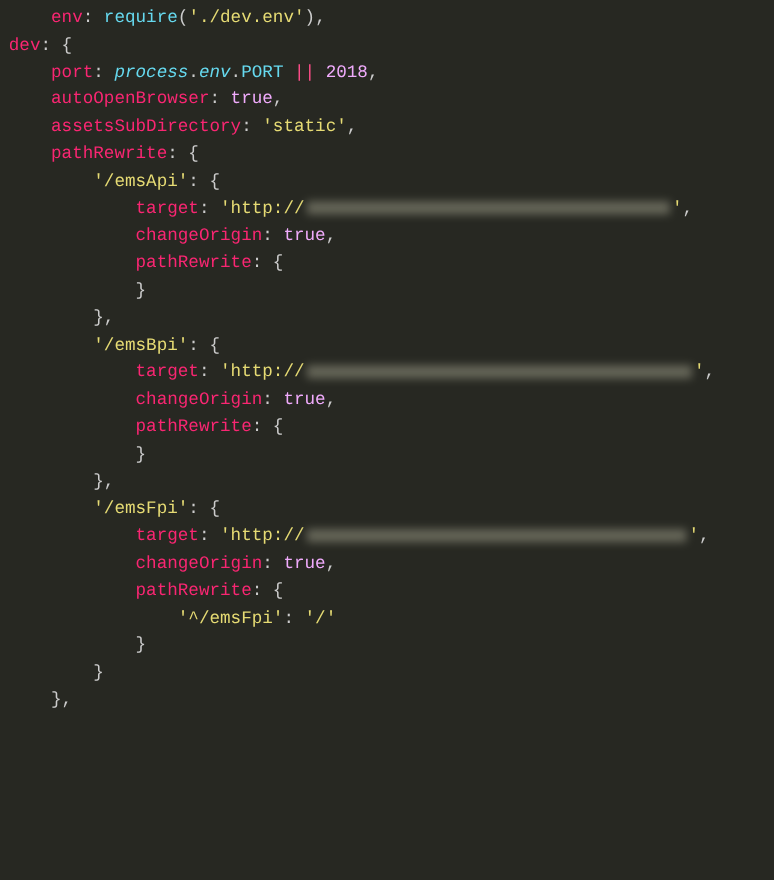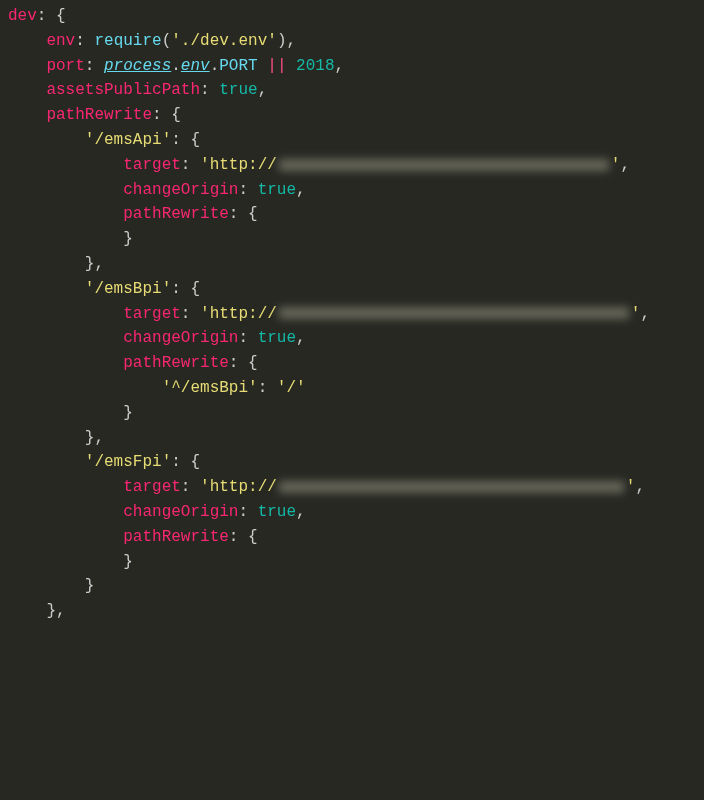--- a/index.html
+++ b/index.html
@@ -13,55 +13,56 @@
       width: 704px;
       height: 800px;
       overflow: hidden;
     }
     .line { white-space: pre; }
     .prop { color: #f92672; }
     .punct { color: #cccccc; }
     .ident-plain { color: #66d9ef; }
     .string { color: #e6db74; }
     .keyword { color: #ff4d89; }
-    .number { color: #14b8a6; }
-    .var { color: #66d9ef; font-style: italic; text-decoration: underline; }
+    .number { color: #f0abfc; }
+    .var { color: #66d9ef; font-style: italic; }
     .redact {
       display: inline-block;
       vertical-align: middle;
       height: 12px;
       background: #7a7a6a;
       filter: blur(4px);
       opacity: 0.75;
       margin: 0 2px;
       border-radius: 1px;
     }
   </style>
 </head>
 <body>
 
 <div>
+<div class="line">    <span class="prop">env</span><span class="punct">: </span><span class="ident-plain">require</span><span class="punct">(</span><span class="string">'./dev.env'</span><span class="punct">)</span><span class="punct">,</span></div>
 <div class="line"><span class="prop">dev</span><span class="punct">: {</span></div>
-<div class="line">    <span class="prop">env</span><span class="punct">: </span><span class="ident-plain">require</span><span class="punct">(</span><span class="string">'./dev.env'</span><span class="punct">)</span><span class="punct">,</span></div>
 <div class="line">    <span class="prop">port</span><span class="punct">: </span><span class="var">process</span><span class="punct">.</span><span class="var">env</span><span class="punct">.</span><span class="ident-plain">PORT</span><span class="keyword"> || </span><span class="number">2018</span><span class="punct">,</span></div>
-<div class="line">    <span class="prop">assetsPublicPath</span><span class="punct">: </span><span class="number">true</span><span class="punct">,</span></div>
+<div class="line">    <span class="prop">autoOpenBrowser</span><span class="punct">: </span><span class="number">true</span><span class="punct">,</span></div>
+<div class="line">    <span class="prop">assetsSubDirectory</span><span class="punct">: </span><span class="string">'static'</span><span class="punct">,</span></div>
 <div class="line">    <span class="prop">pathRewrite</span><span class="punct">: {</span></div>
 <div class="line">        <span class="string">'/emsApi'</span><span class="punct">: {</span></div>
 <div class="line">            <span class="prop">target</span><span class="punct">: </span><span class="string">'http://</span><span class="redact" style="width:330px"></span><span class="string">'</span><span class="punct">,</span></div>
 <div class="line">            <span class="prop">changeOrigin</span><span class="punct">: </span><span class="number">true</span><span class="punct">,</span></div>
 <div class="line">            <span class="prop">pathRewrite</span><span class="punct">: {</span></div>
 <div class="line">            <span class="punct">}</span></div>
 <div class="line">        <span class="punct">}</span><span class="punct">,</span></div>
 <div class="line">        <span class="string">'/emsBpi'</span><span class="punct">: {</span></div>
 <div class="line">            <span class="prop">target</span><span class="punct">: </span><span class="string">'http://</span><span class="redact" style="width:350px"></span><span class="string">'</span><span class="punct">,</span></div>
 <div class="line">            <span class="prop">changeOrigin</span><span class="punct">: </span><span class="number">true</span><span class="punct">,</span></div>
 <div class="line">            <span class="prop">pathRewrite</span><span class="punct">: {</span></div>
-<div class="line">                <span class="string">'^/emsBpi'</span><span class="punct">: </span><span class="string">'/'</span></div>
 <div class="line">            <span class="punct">}</span></div>
 <div class="line">        <span class="punct">}</span><span class="punct">,</span></div>
 <div class="line">        <span class="string">'/emsFpi'</span><span class="punct">: {</span></div>
 <div class="line">            <span class="prop">target</span><span class="punct">: </span><span class="string">'http://</span><span class="redact" style="width:345px"></span><span class="string">'</span><span class="punct">,</span></div>
 <div class="line">            <span class="prop">changeOrigin</span><span class="punct">: </span><span class="number">true</span><span class="punct">,</span></div>
 <div class="line">            <span class="prop">pathRewrite</span><span class="punct">: {</span></div>
+<div class="line">                <span class="string">'^/emsFpi'</span><span class="punct">: </span><span class="string">'/'</span></div>
 <div class="line">            <span class="punct">}</span></div>
 <div class="line">        <span class="punct">}</span></div>
 <div class="line">    <span class="punct">}</span><span class="punct">,</span></div>
 </div>
 
 </body></html>

